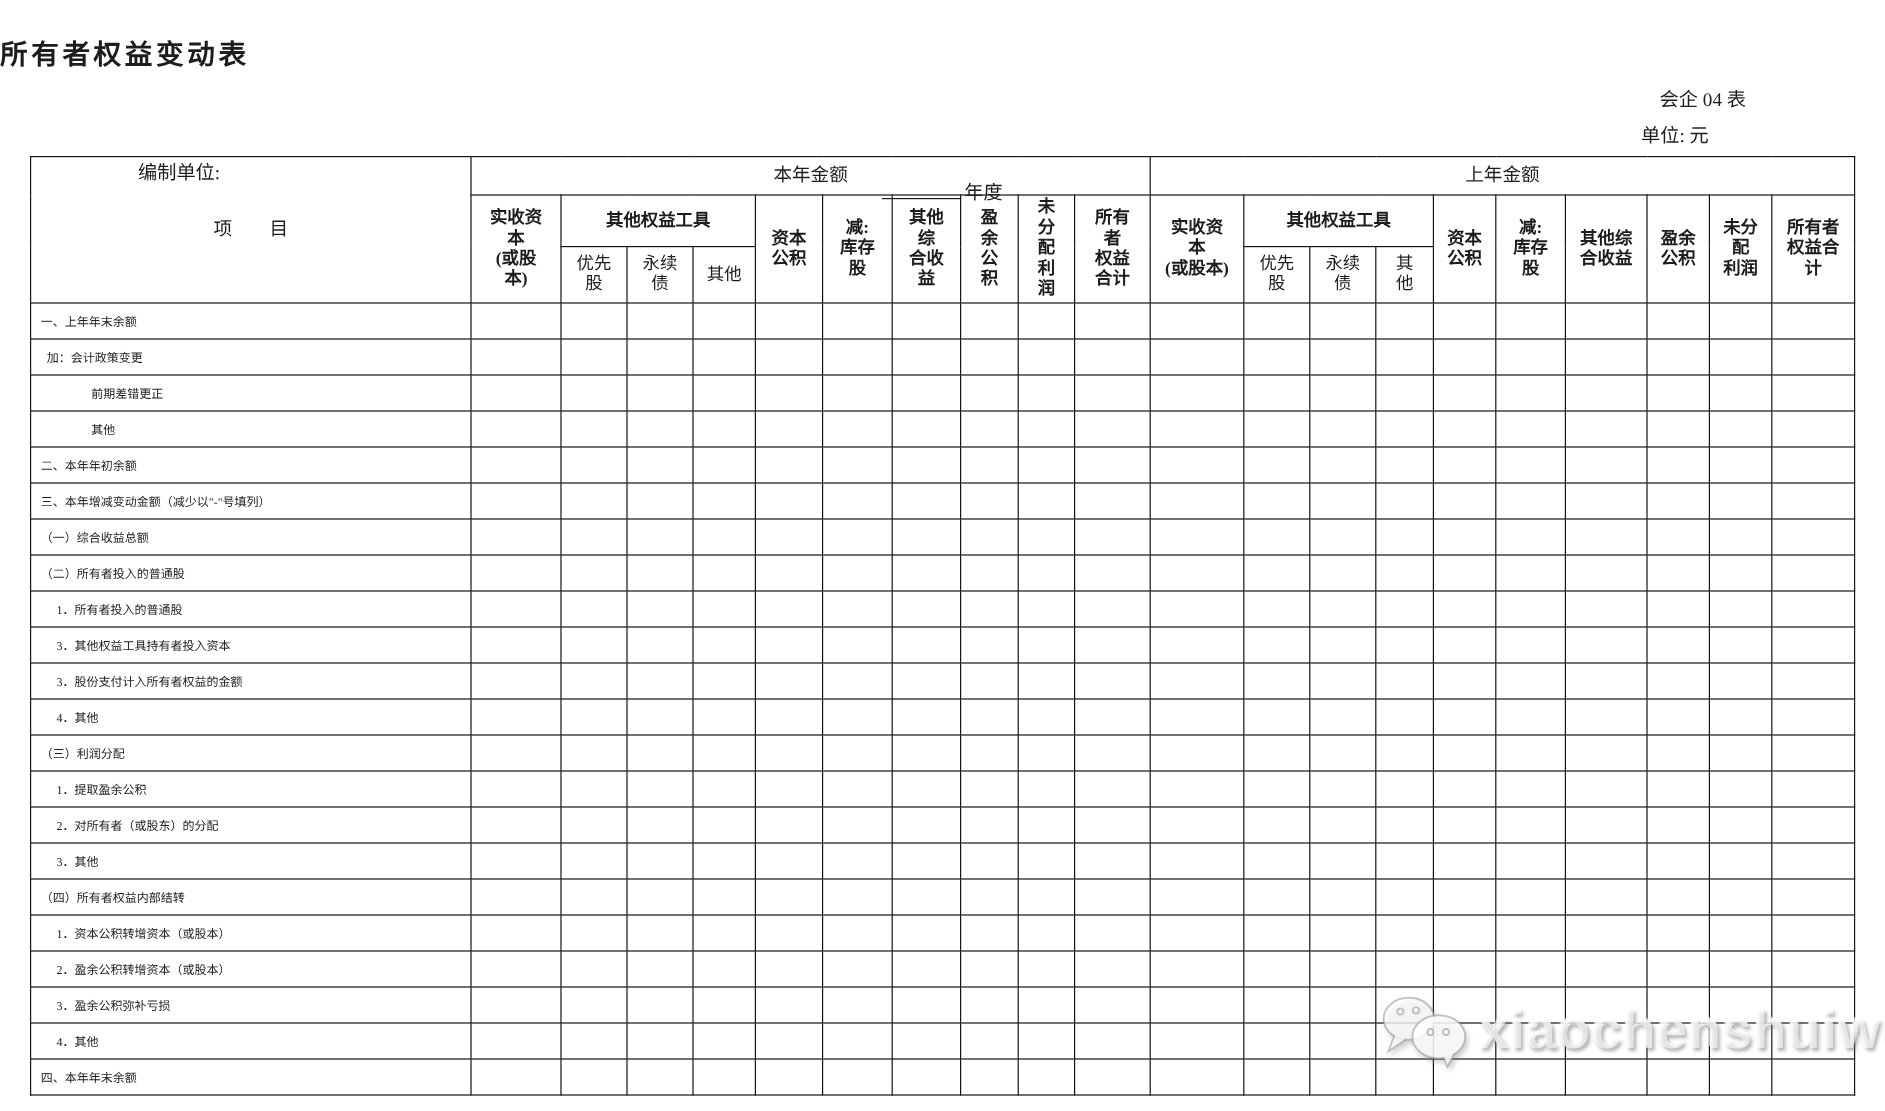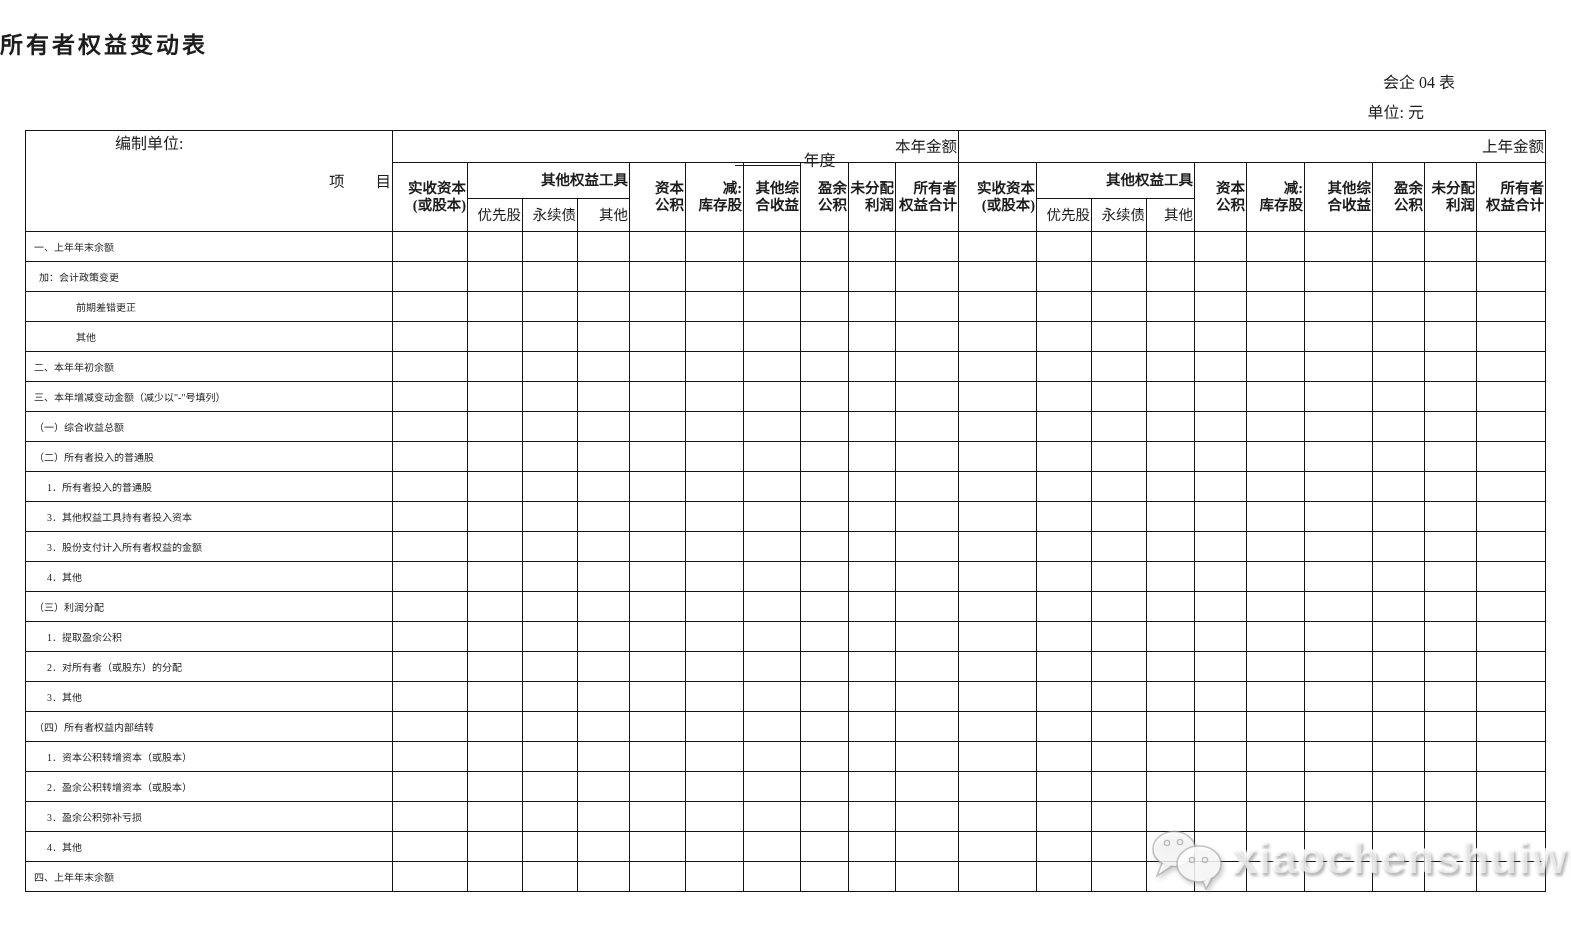--- a/index.html
+++ b/index.html
@@ -45,24 +45,24 @@
     width:1520px;
     border-collapse:collapse;
     table-layout:fixed;
   }
   .equity-table th, .equity-table td {
     border:1px solid #141414;
     font-weight:normal;
     overflow:hidden;
   }
   .equity-table thead th {
-    text-align:right;
+    text-align:center;
     font-size:14.5px;
     line-height:17px;
-    padding:2px 1px;
+    padding:2px 11px;
   }
   .equity-table thead tr.group-row th { height:32px; font-size:15.5px; }
   .equity-table thead tr.mid-row th { height:36px;font-weight:bold; }
   .equity-table thead tr.sub-row th { height:33px; }
   .hdr2 span { display:block; line-height:17px; }
   .equity-table tbody tr { height:30px; }
   .equity-table tbody th.row-label {
     text-align:left;
     font-size:10px;
     white-space:nowrap;
@@ -682,21 +682,21 @@
         <td></td>
         <td></td>
         <td></td>
         <td></td>
         <td></td>
         <td></td>
         <td></td>
         <td></td>
       </tr>
       <tr>
-        <th class="row-label ind0">四、上年年末余额</th>
+        <th class="row-label ind0">四、本年年末余额</th>
         <td></td>
         <td></td>
         <td></td>
         <td></td>
         <td></td>
         <td></td>
         <td></td>
         <td></td>
         <td></td>
         <td></td>

